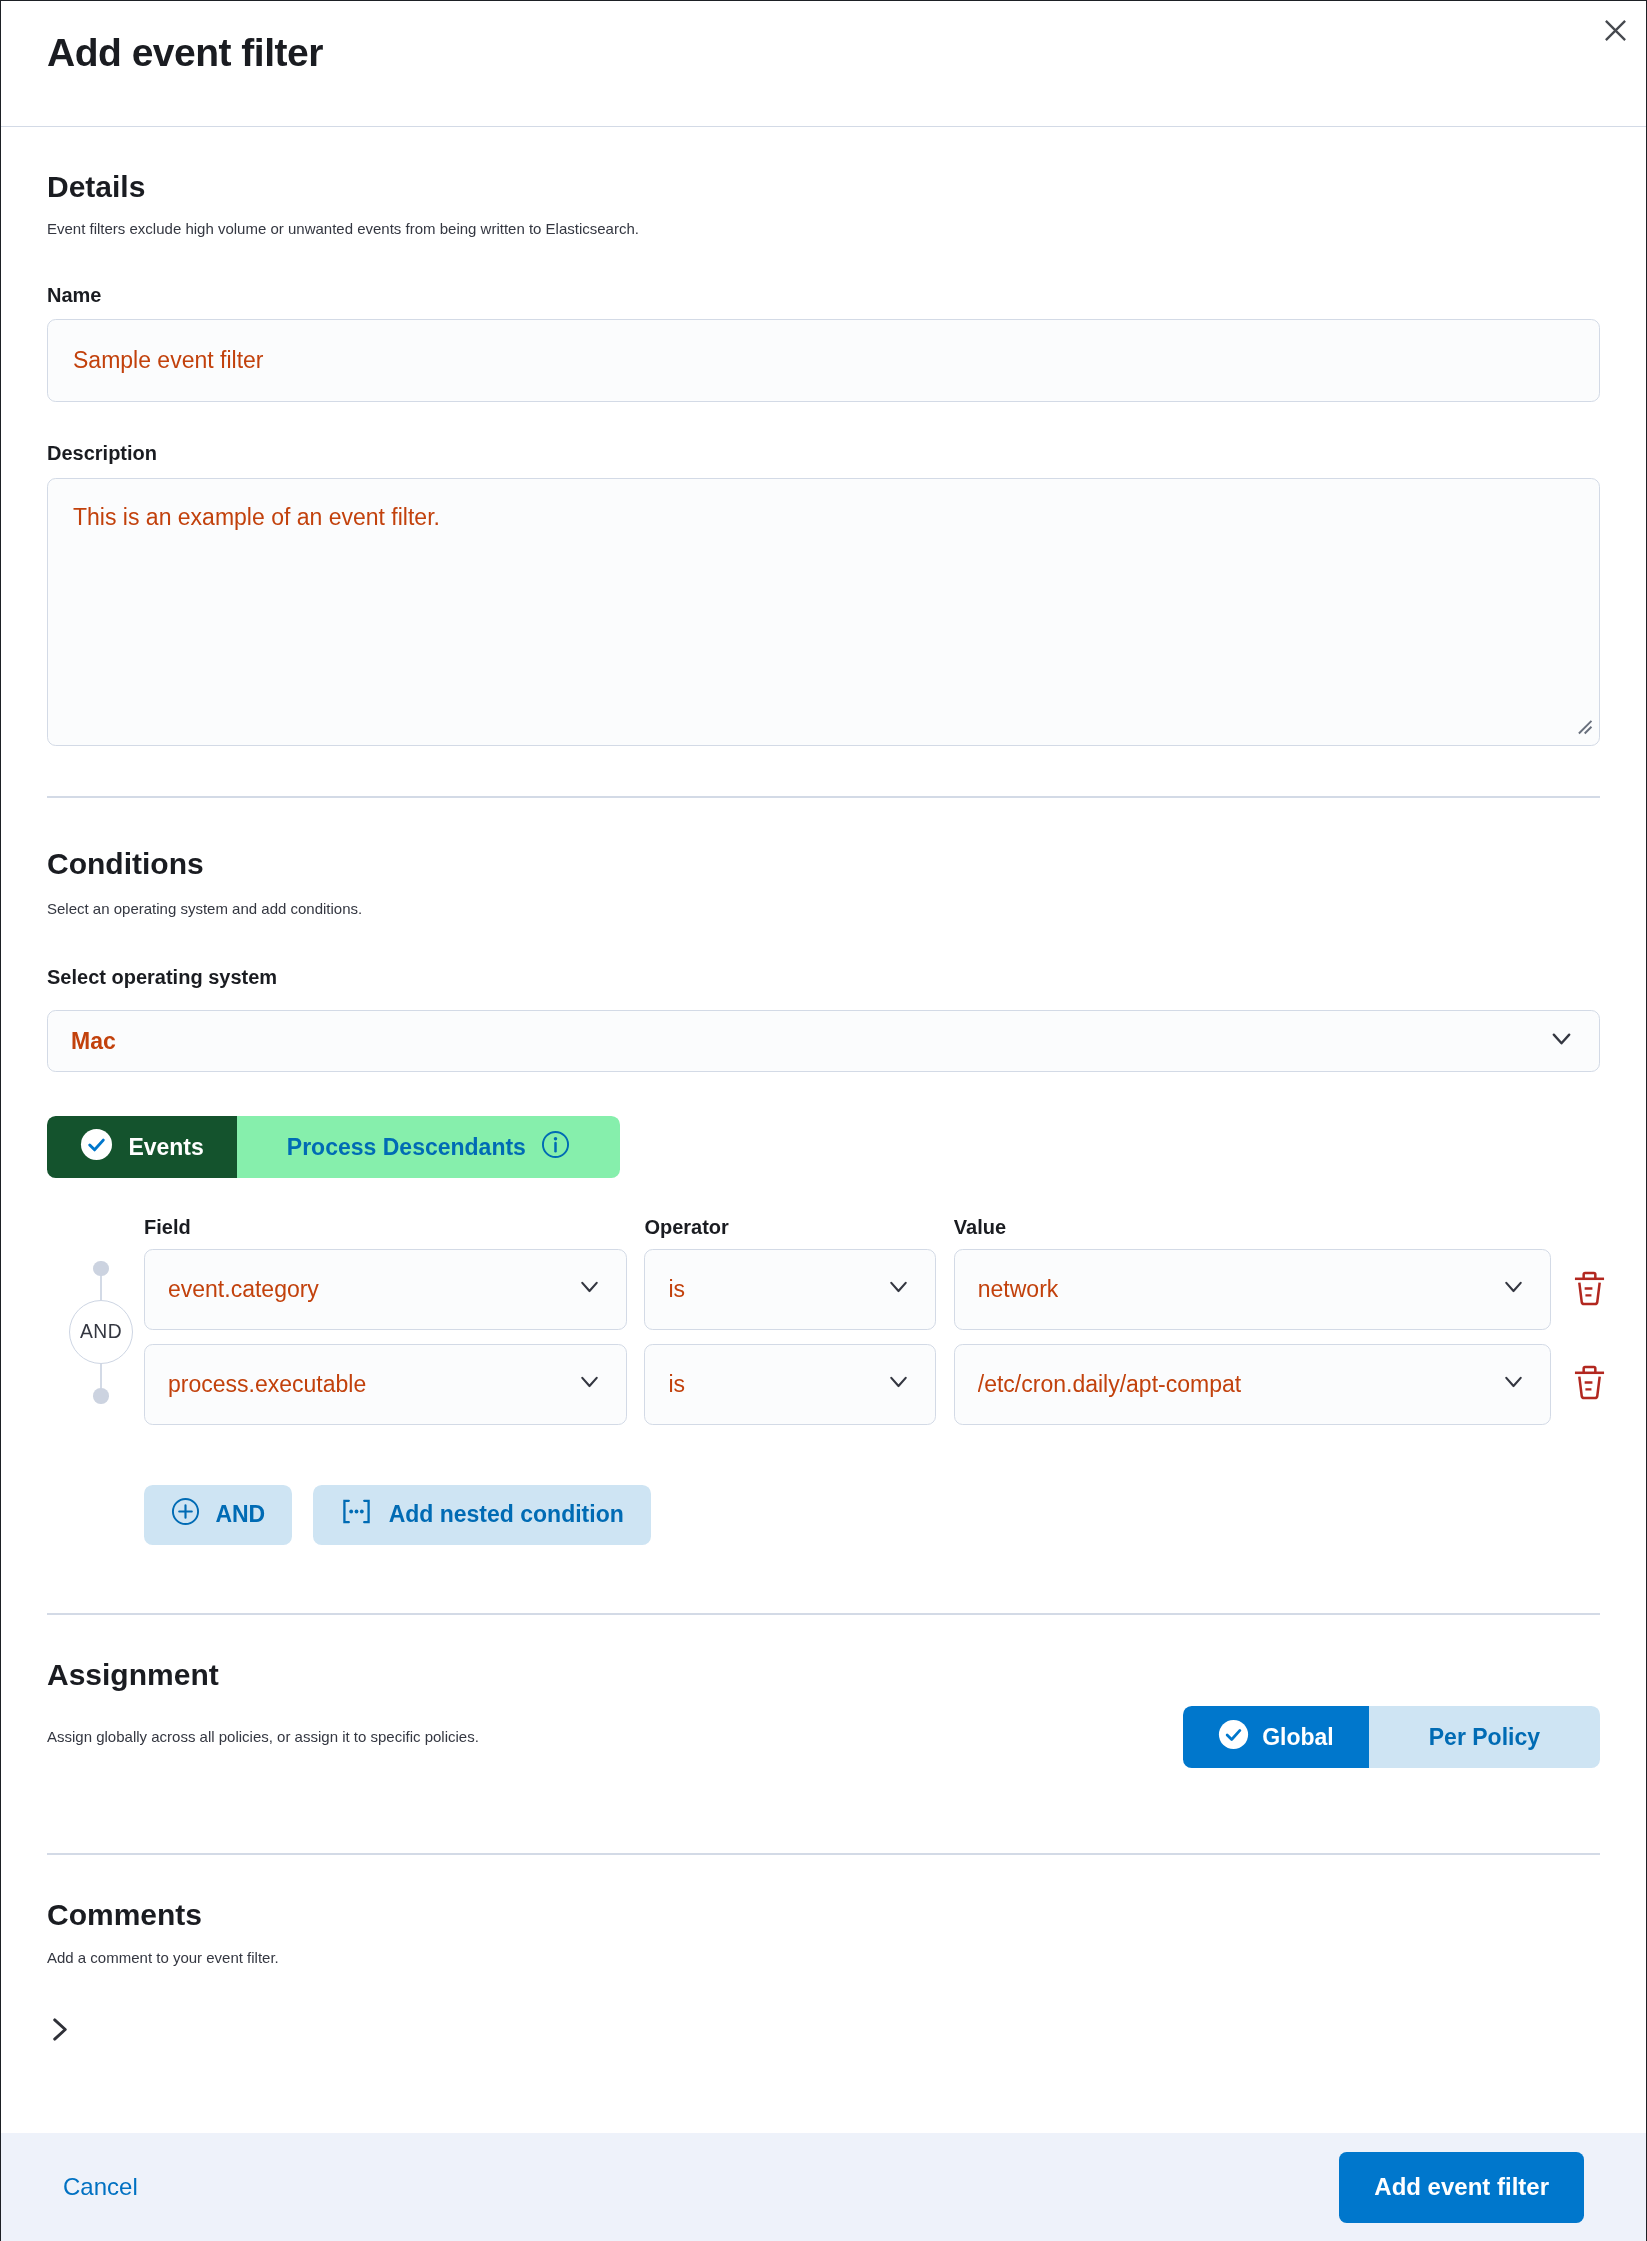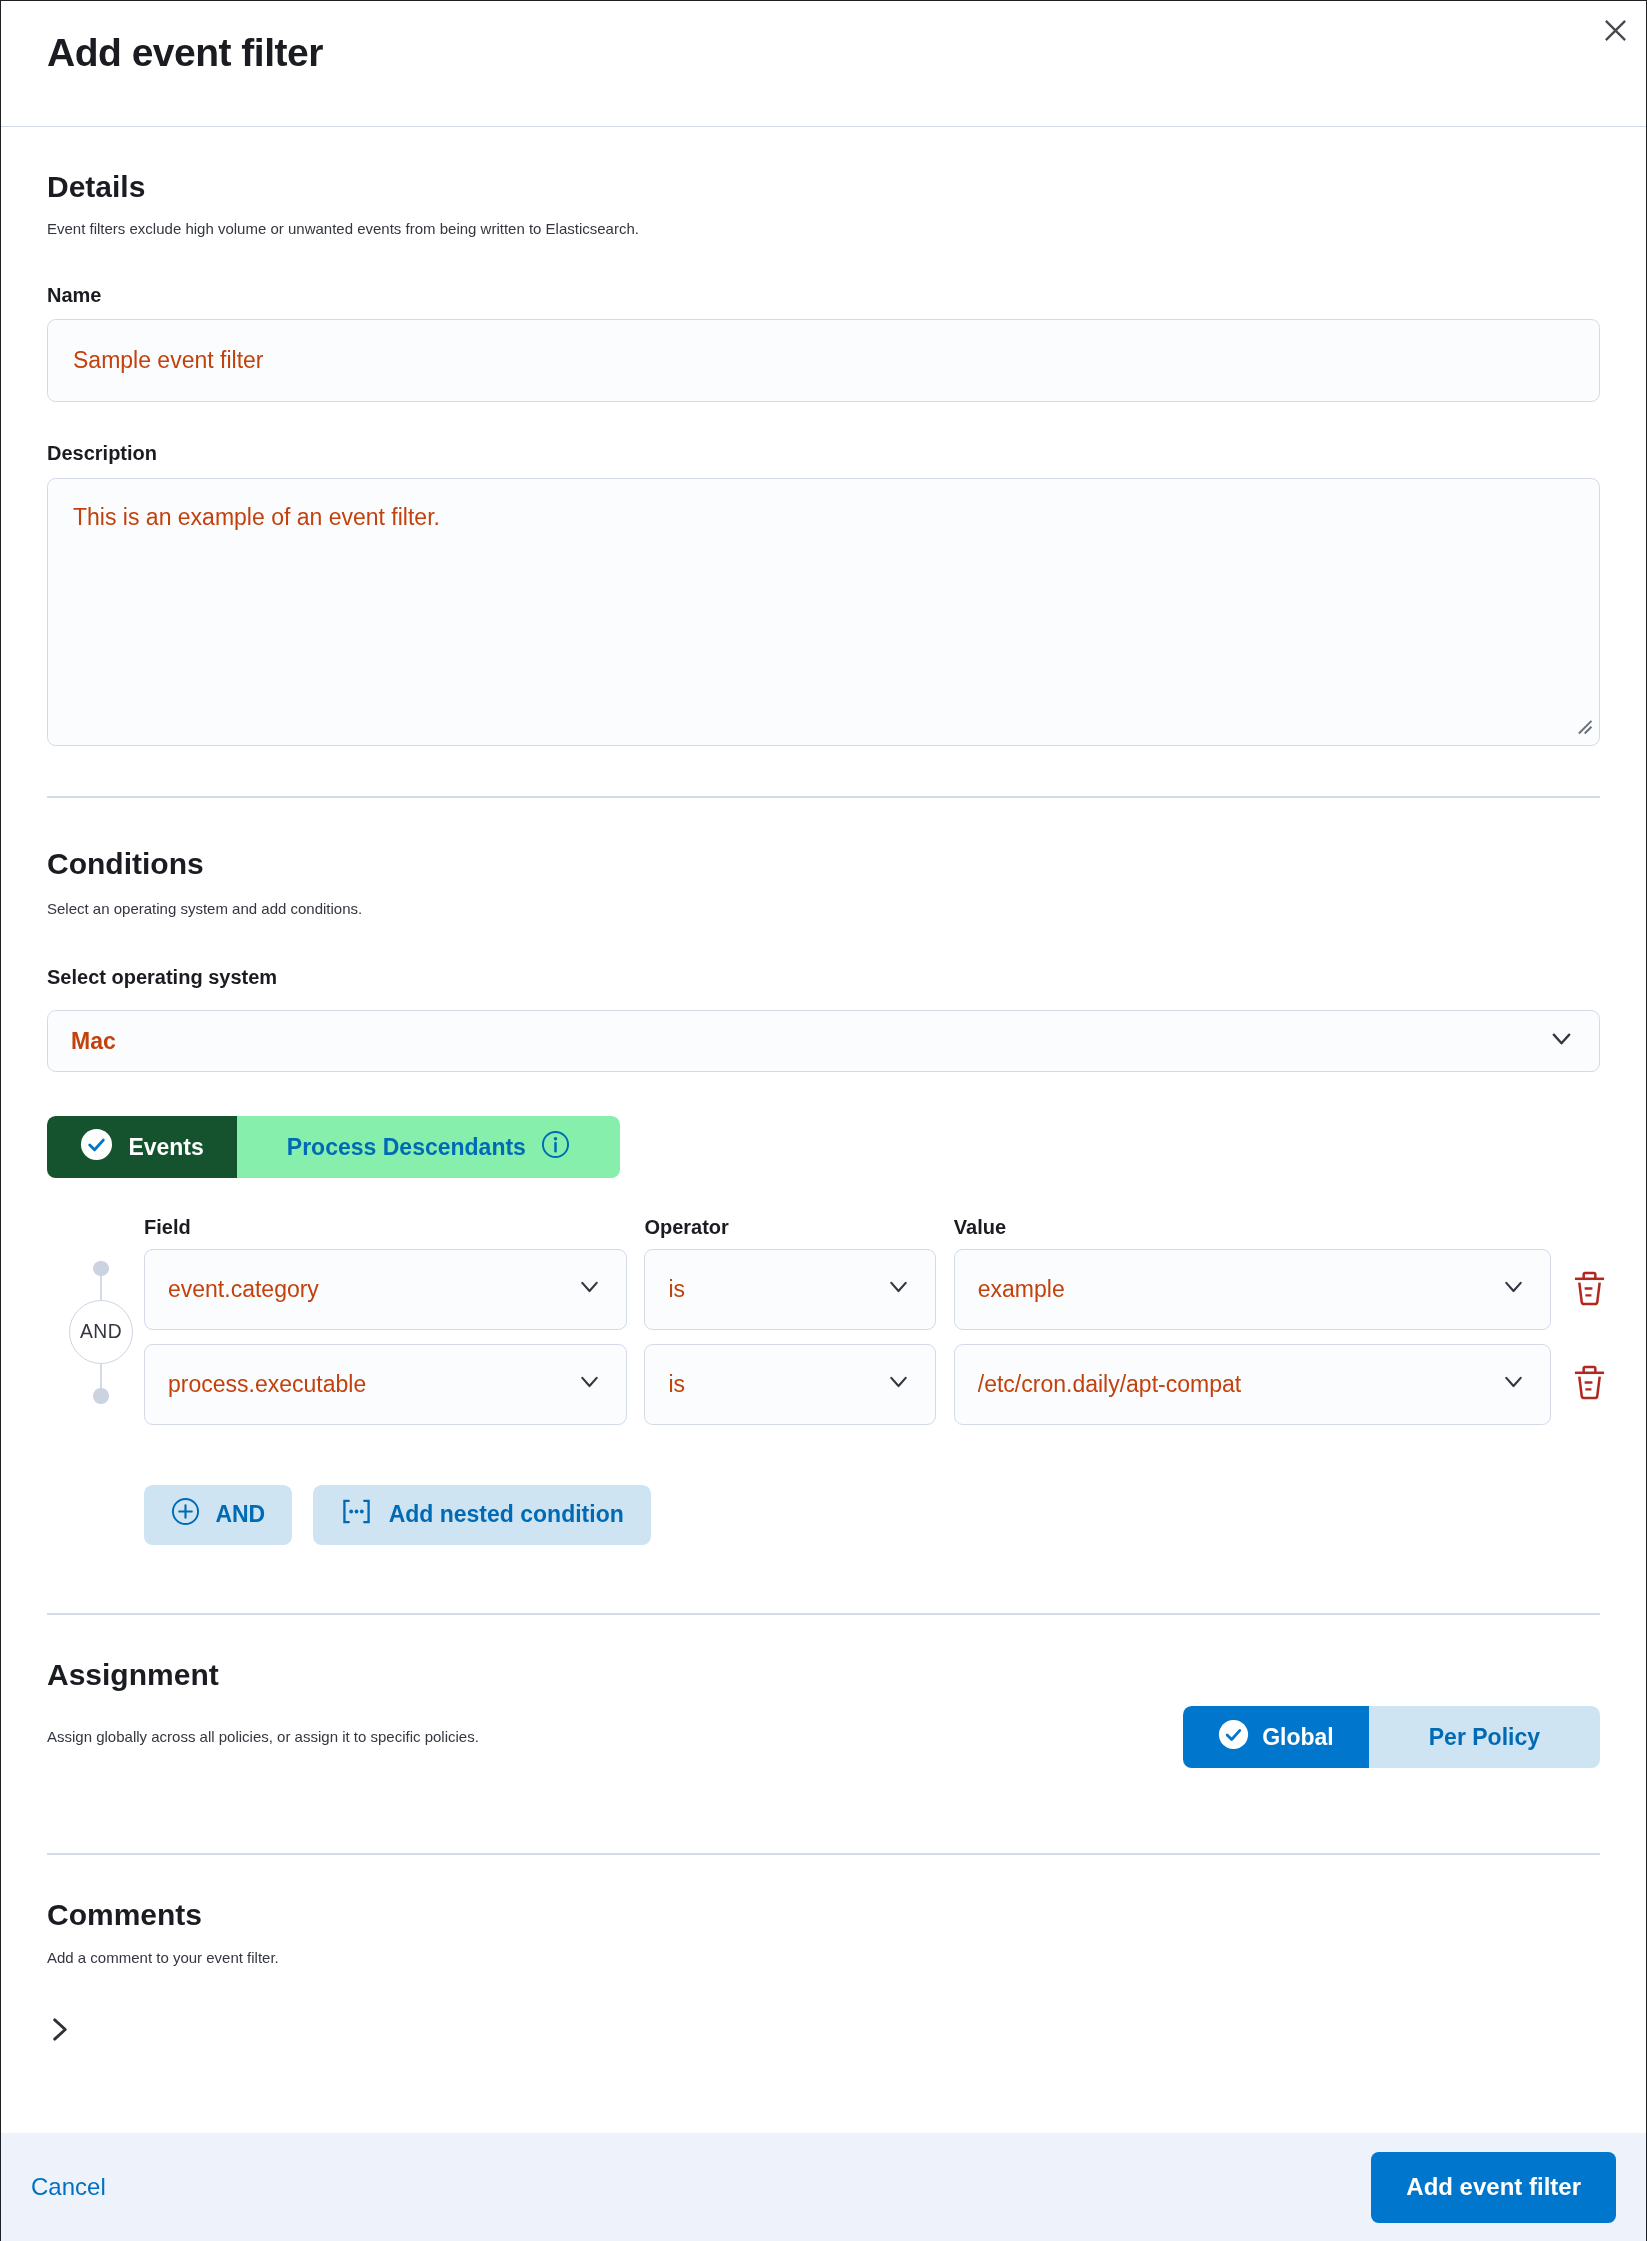--- a/index.html
+++ b/index.html
@@ -157,21 +157,21 @@
   .accordion-btn {
     margin-top: 41px; background: transparent; border: none; cursor: pointer;
     width: 42px; height: 42px; display: flex; align-items: center;
   }
 
   
   .modal-footer {
     flex: 0 0 108px;
     background: #eef2fa;
     display: flex; align-items: center; justify-content: space-between;
-    padding: 0 30px;
+    padding: 0 62px;
   }
   .cancel-link {
     background: transparent; border: none; cursor: pointer;
     color: #0071c2; font-size: 24px; font-weight: 500;
     font-family: "Liberation Sans", "DejaVu Sans", sans-serif;
   }
   .primary-btn {
     background: #0077cc; color: #fff;
     border: none; border-radius: 7.7px; cursor: pointer;
     height: 71px; padding: 0 35px; min-width: 230px;
@@ -281,21 +281,21 @@
         </div>
         <div class="control select">
           <span class="sel-text">is</span>
           <span>
             <svg width="27" height="27" viewBox="0 0 30 30">
                 <path d="M7 11 L15 20 L23 11" stroke="#343741" stroke-width="2.4" fill="none" stroke-linecap="round" stroke-linejoin="round"></path>
               </svg>
           </span>
         </div>
         <div class="control select">
-          <span class="sel-text">example</span>
+          <span class="sel-text">network</span>
           <span>
             <svg width="27" height="27" viewBox="0 0 30 30">
                 <path d="M7 11 L15 20 L23 11" stroke="#343741" stroke-width="2.4" fill="none" stroke-linecap="round" stroke-linejoin="round"></path>
               </svg>
           </span>
         </div>
         <button class="trash-btn">
           <span>
             <svg width="33" height="37" viewBox="0 0 34 38">
               <path d="M2 9 H32" stroke="#b2271f" stroke-width="2.6"></path>

